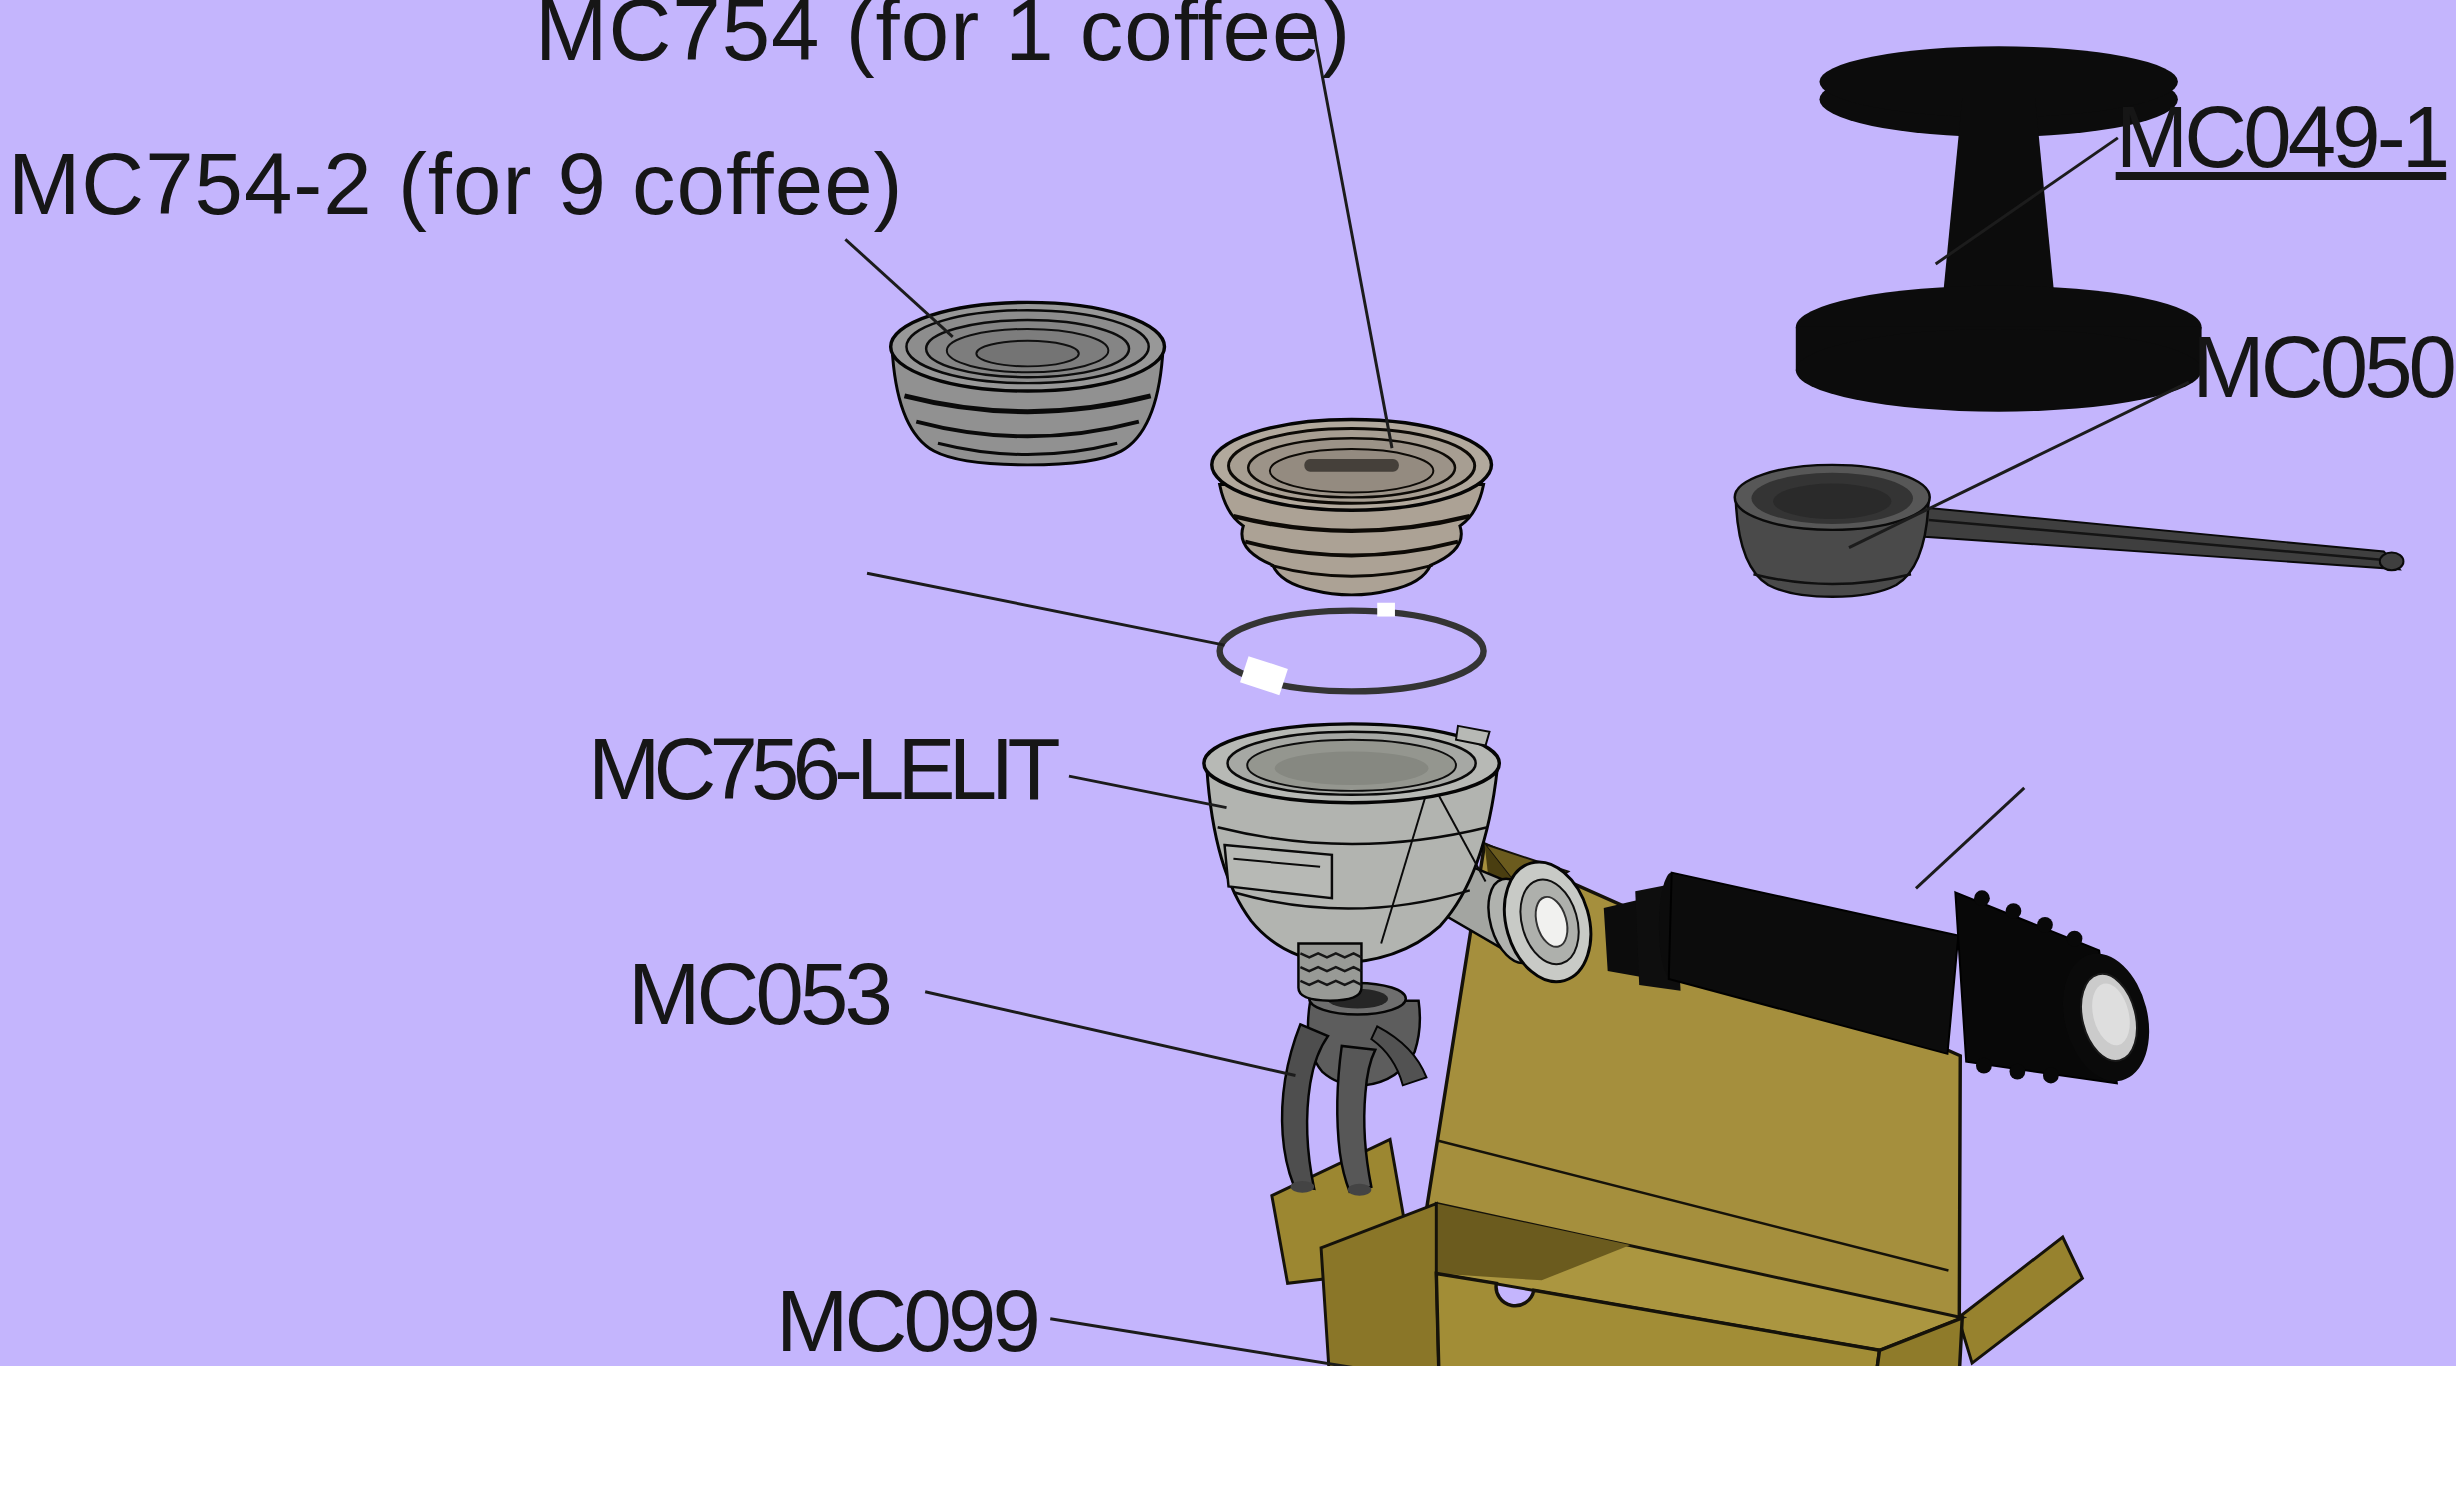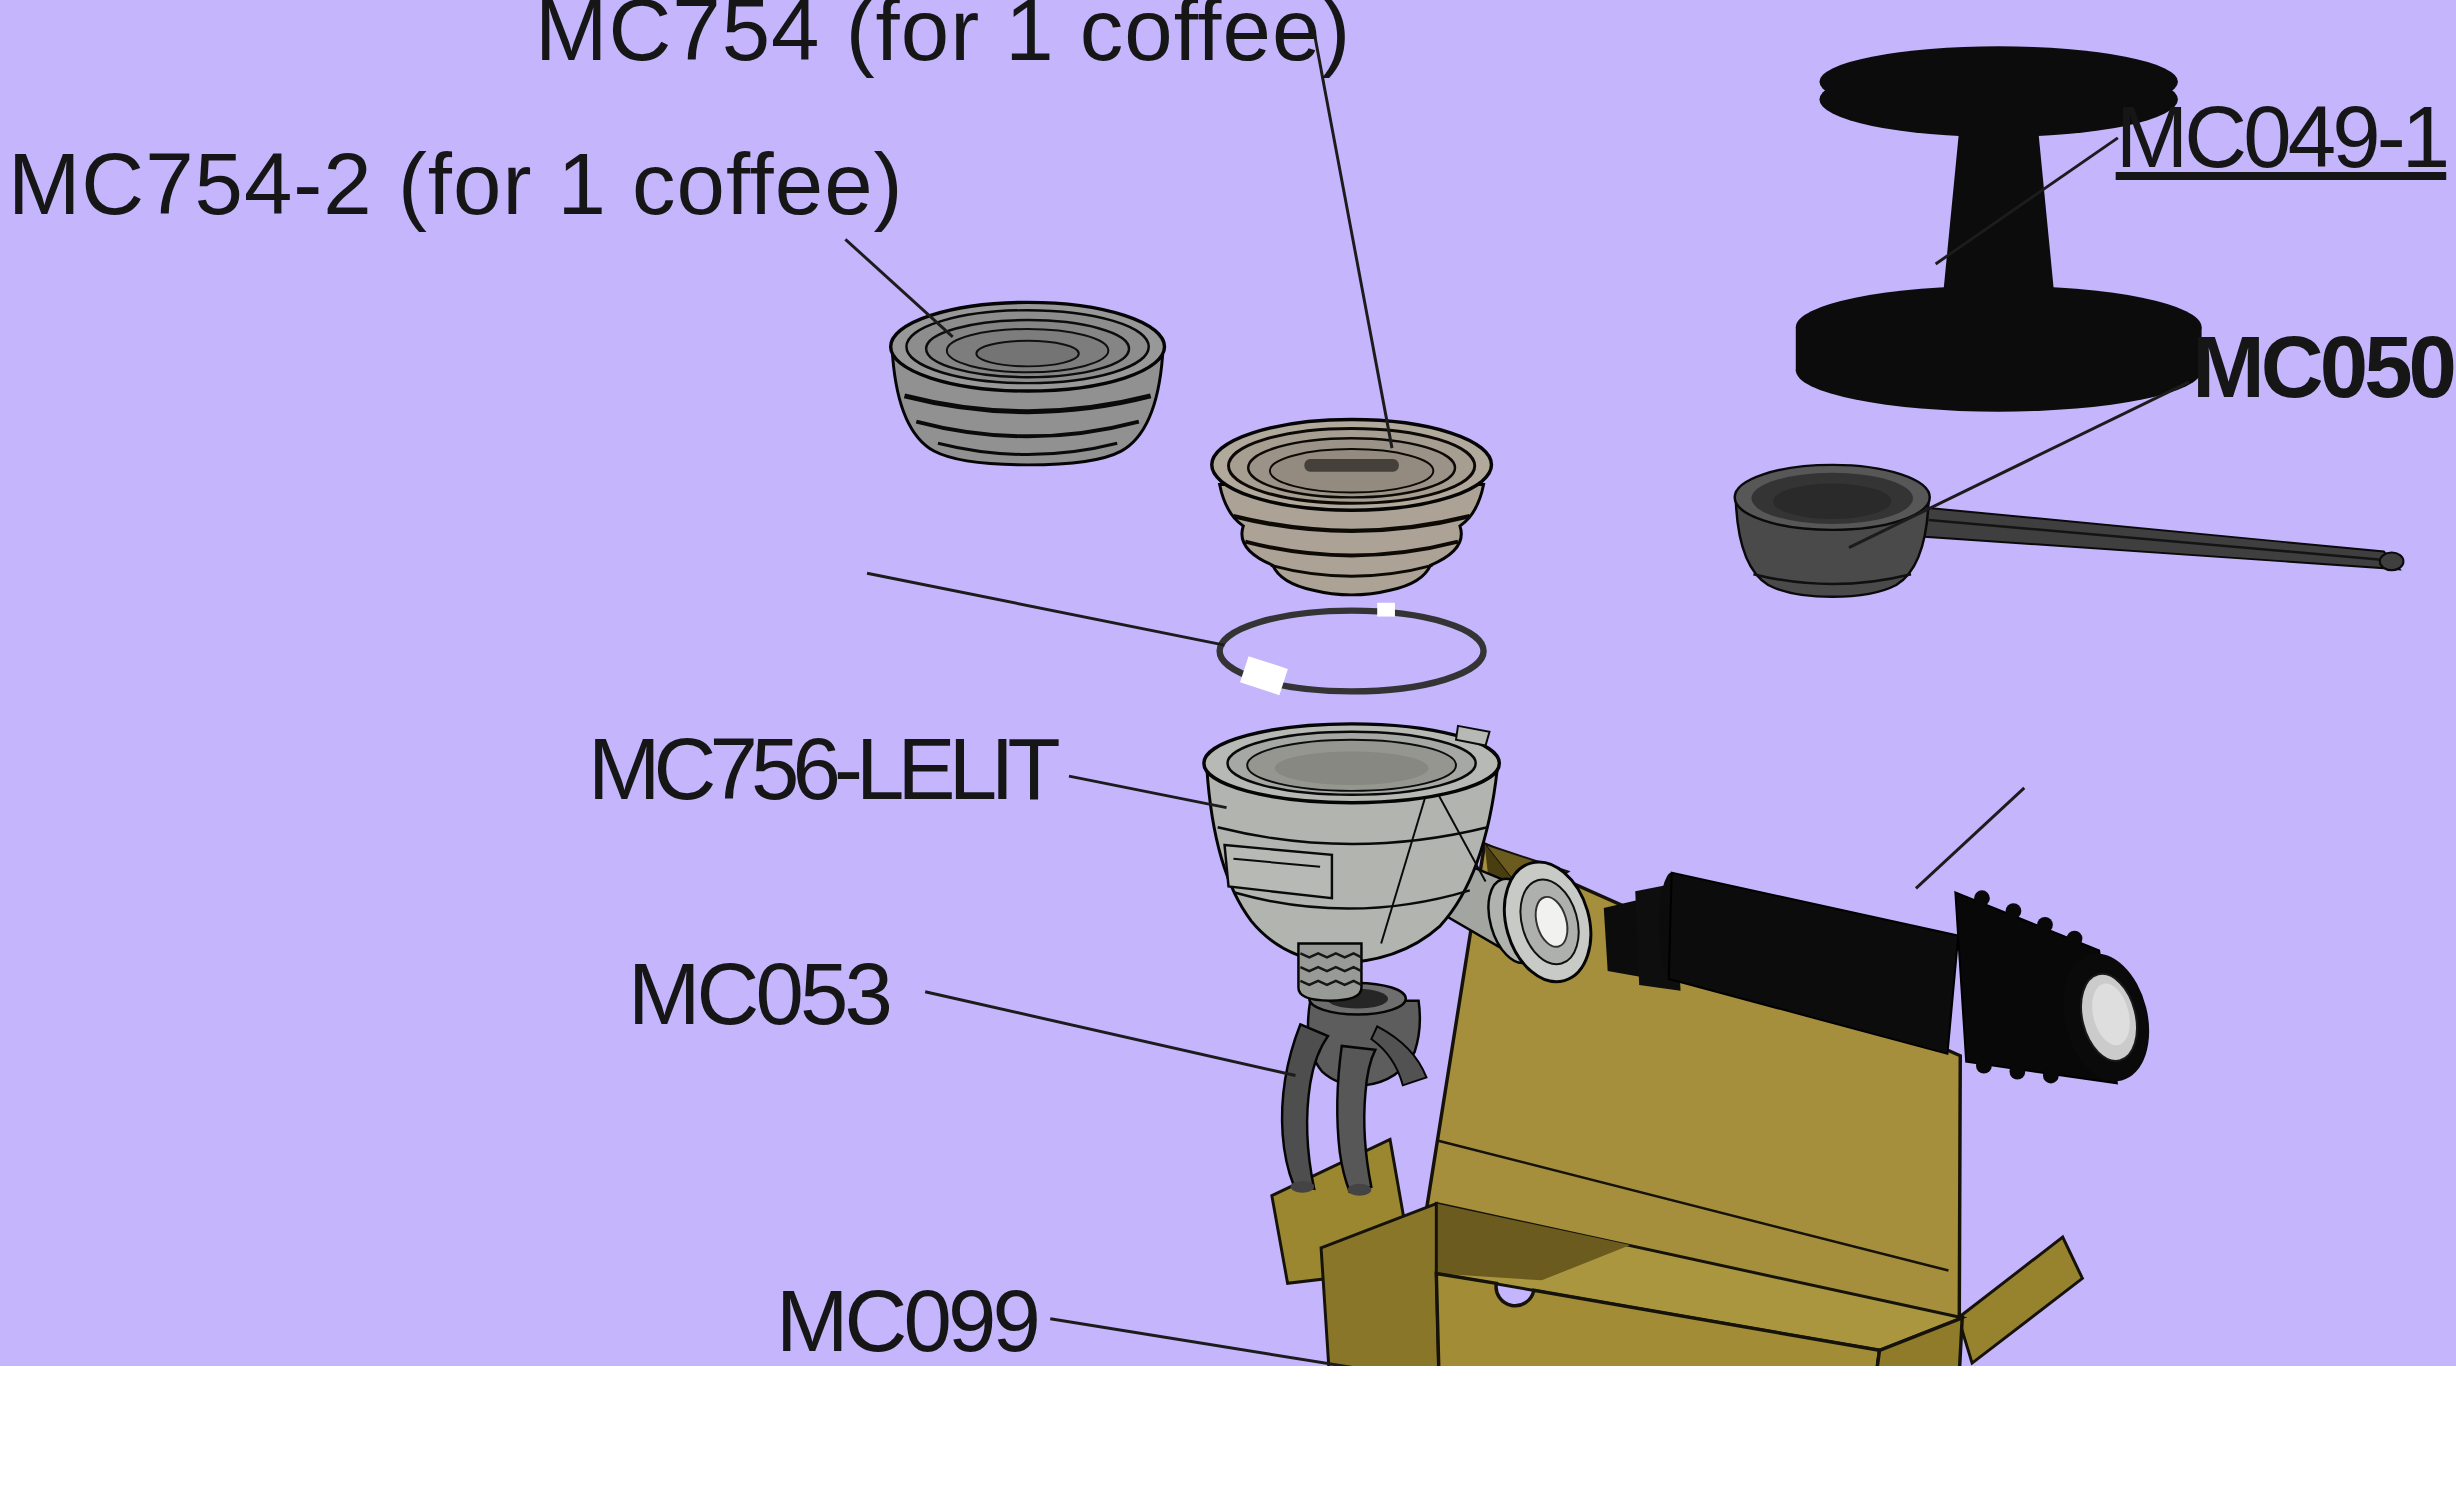--- a/index.html
+++ b/index.html
@@ -154,21 +154,21 @@
       <line x1="1085" y1="788" x2="1245" y2="820"></line>
       <line x1="939" y1="1007" x2="1315" y2="1092"></line>
       <line x1="1066" y1="1339" x2="1600" y2="1425"></line>
       <line x1="2150" y1="140" x2="1965" y2="268"></line>
       <line x1="2222" y1="388" x2="1877" y2="556"></line>
       <line x1="2055" y1="800" x2="1945" y2="902"></line>
     </g>
   </svg>
 
   <div class="part-label ls-wide" style="left:535px;top:-13.8px;">MC754 (for 1 coffee)</div>
-  <div class="part-label ls-wide" style="left:7.9px;top:140px;">MC754-2 (for 1 coffee)</div>
+  <div class="part-label ls-wide" style="left:7.9px;top:140px;">MC754-2 (for 9 coffee)</div>
   <div class="part-label tight" style="left:588px;top:725px;">MC756-LELIT</div>
   <div class="part-label" style="left:628px;top:950px;">MC053</div>
   <div class="part-label" style="left:776px;top:1277px;">MC099</div>
   <div class="part-label" style="right:10.8px;top:93px;text-decoration:underline;">MC049-1</div>
-  <div class="part-label" style="right:3.9px;top:323px;font-weight:bold;">MC050</div>
+  <div class="part-label" style="right:3.9px;top:323px;">MC050</div>
 
 </div>
 
 
 </body></html>

